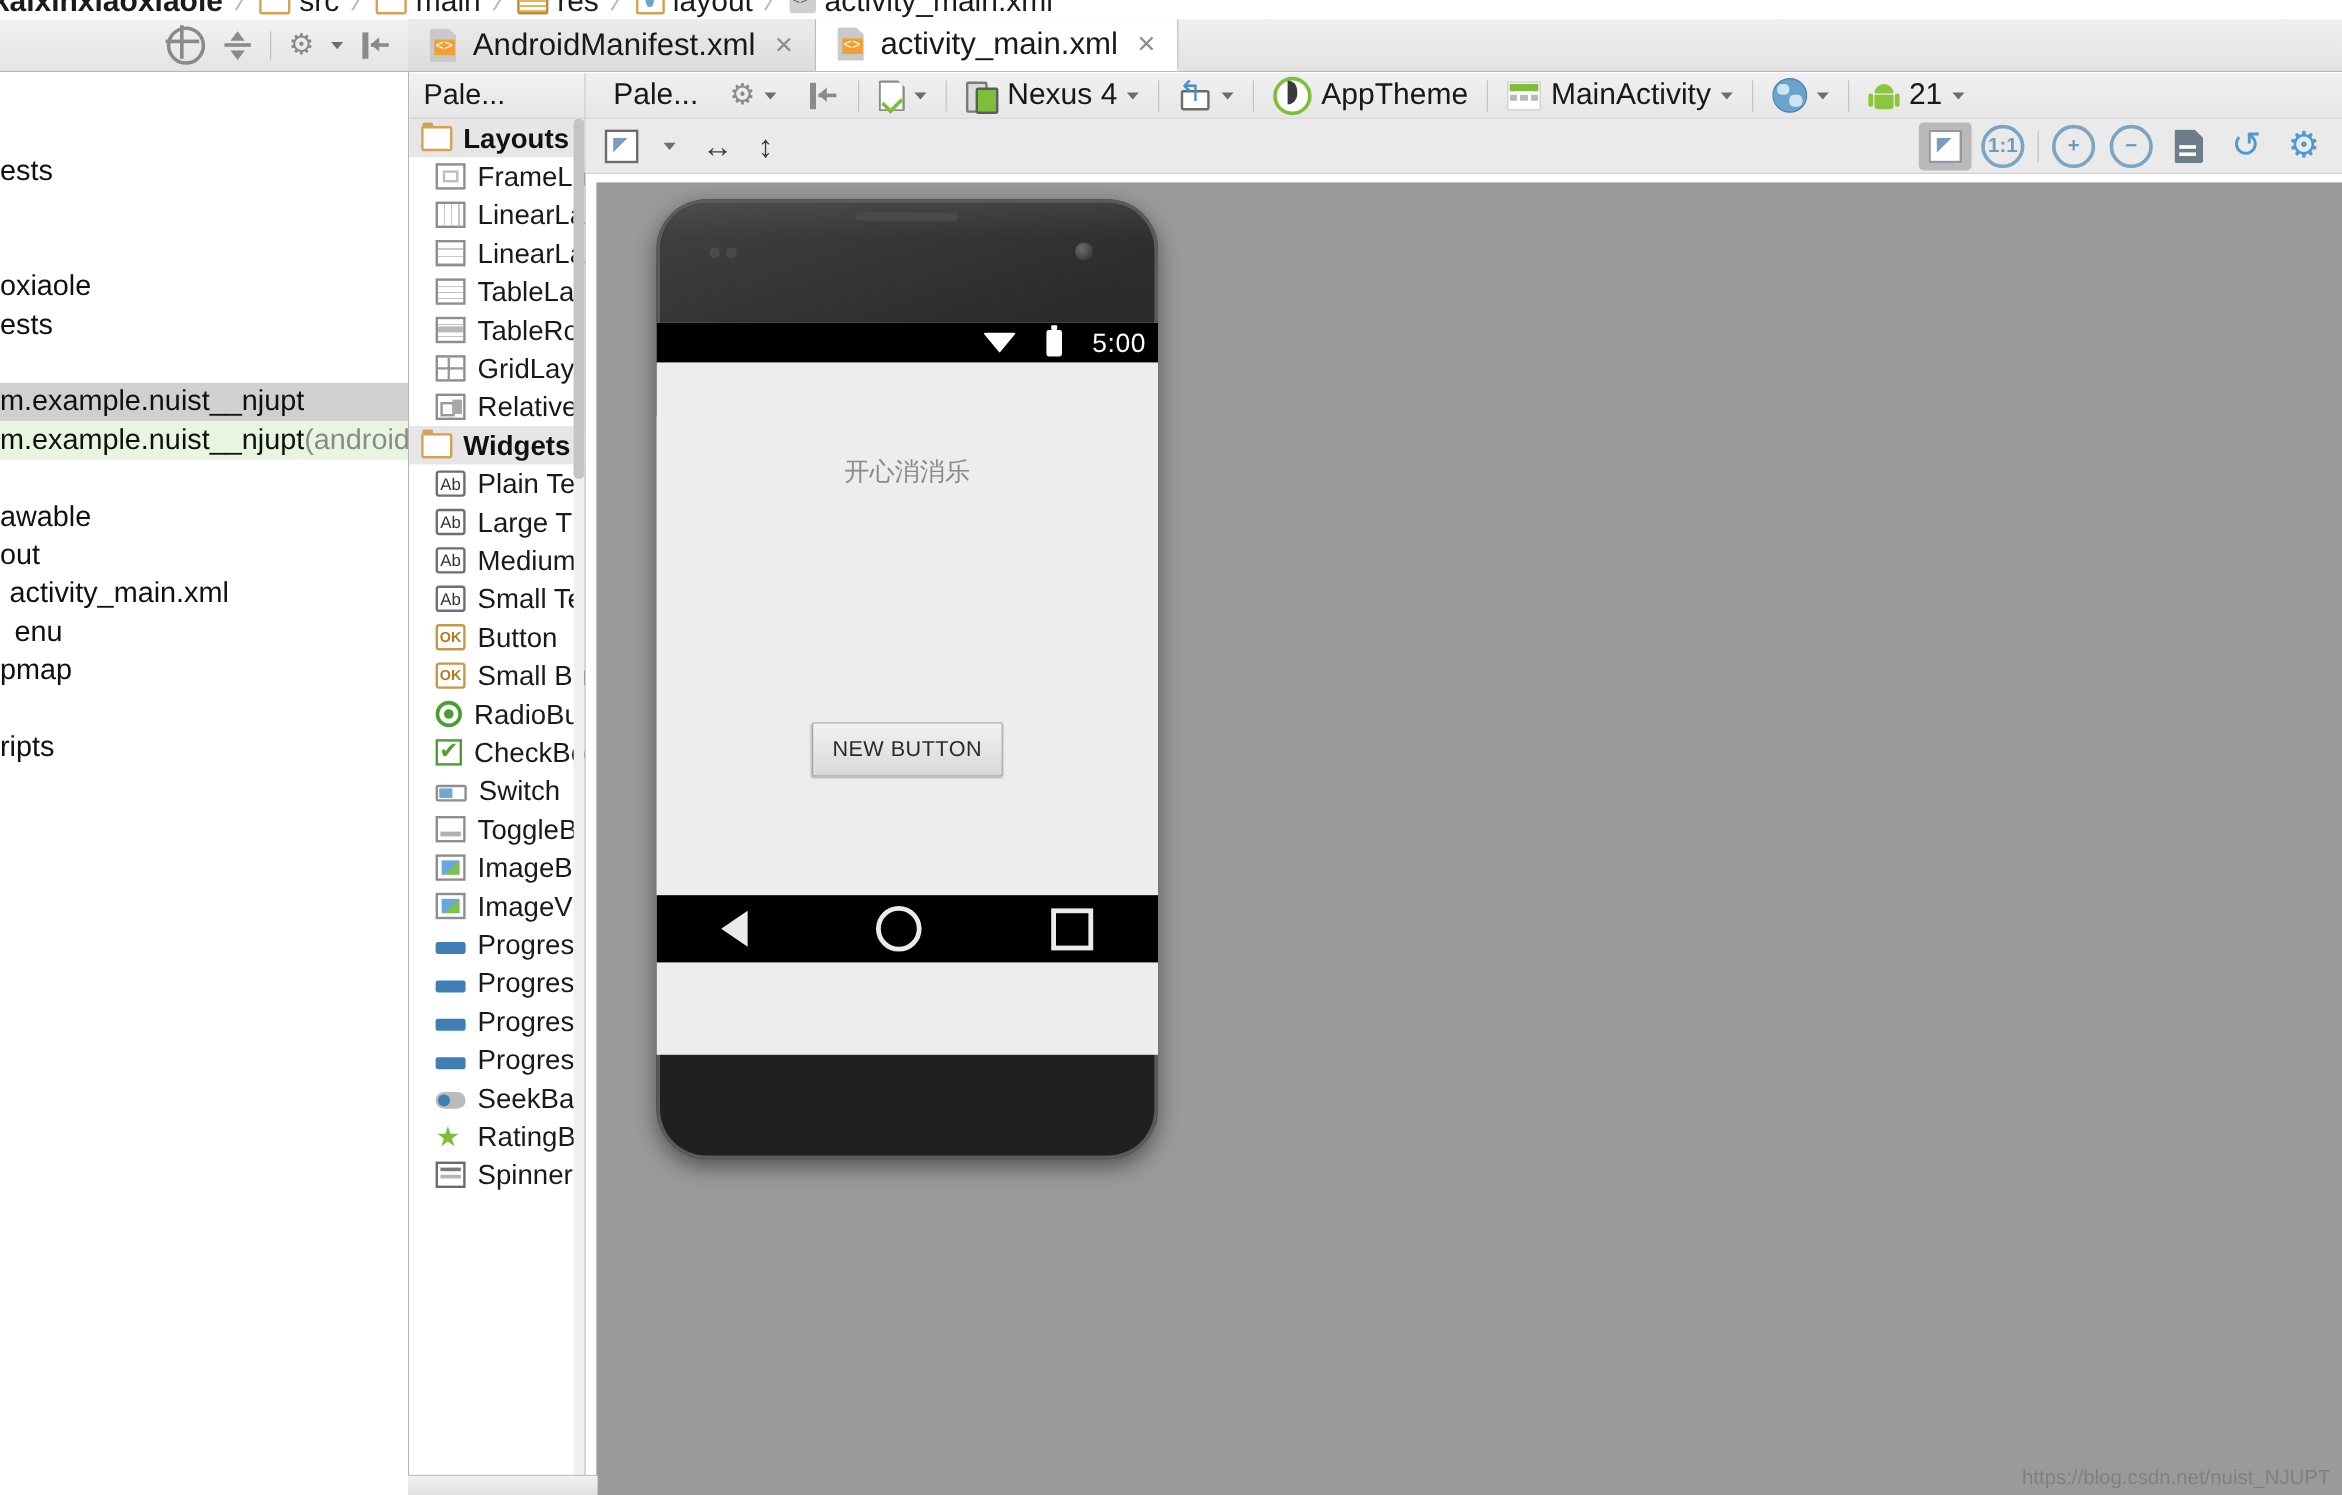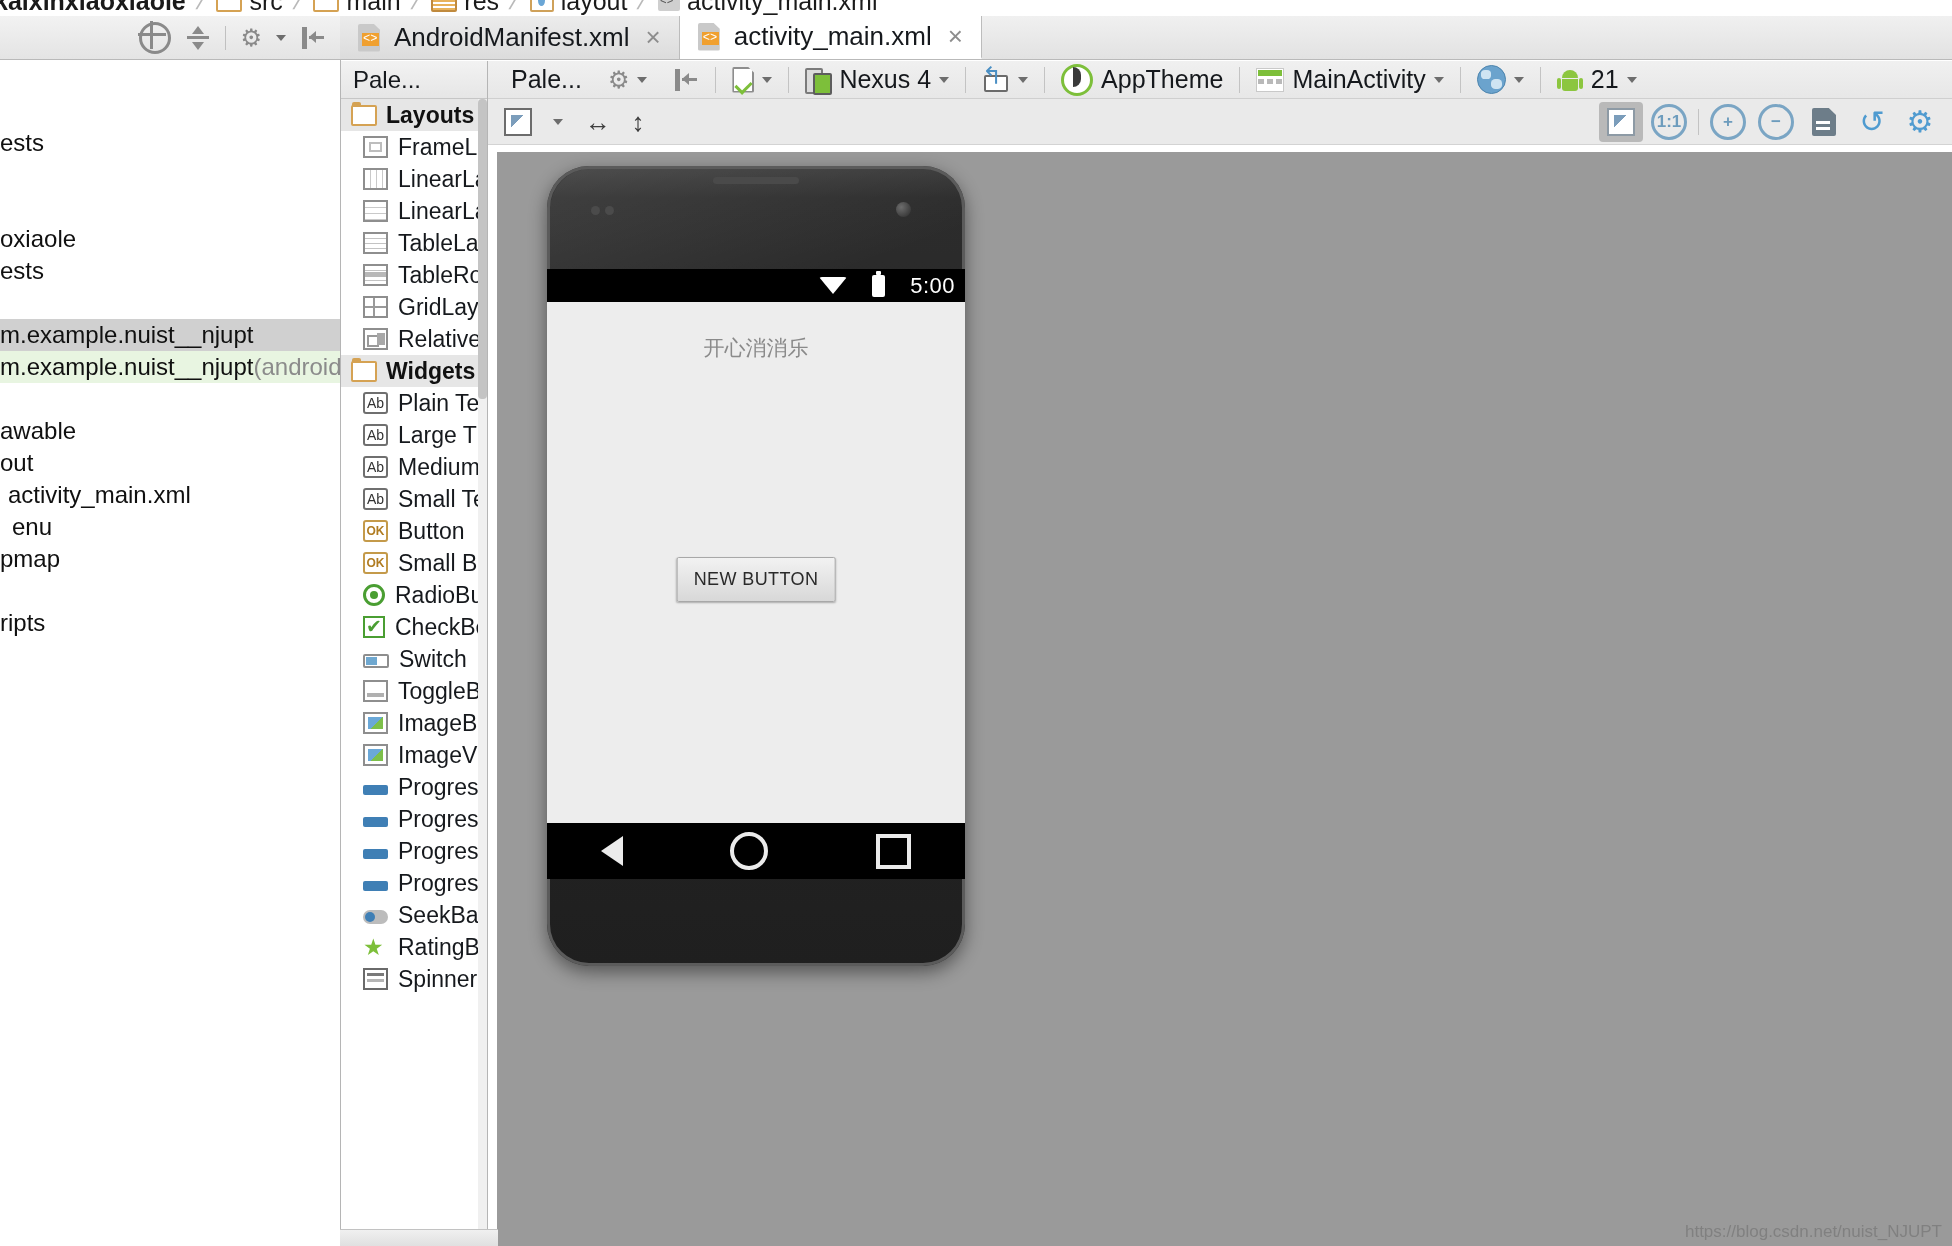--- a/index.html
+++ b/index.html
@@ -250,21 +250,21 @@
   .sensor{position:absolute;left:44px;top:40px;width:9px;height:9px;border-radius:50%;background:#4b4b4b;
     box-shadow:14px 0 0 #4b4b4b;}
   .screen{position:absolute;left:0;top:103px;width:418px;height:610px;background:#ededed;}
   .statusbar{height:33px;background:#000;display:flex;align-items:center;justify-content:flex-end;
     gap:25px;padding-right:10px;box-sizing:border-box;}
   .sb-wifi{width:0;height:0;border-left:14px solid transparent;border-right:14px solid transparent;
     border-top:17px solid #fff;border-radius:3px;}
   .sb-bat{width:13px;height:22px;background:#fff;border-radius:2px;position:relative;}
   .sb-bat:before{content:"";position:absolute;left:4px;top:-4px;width:5px;height:4px;background:#fff;border-radius:1px;}
   .sb-time{color:#fff;font-size:22px;letter-spacing:.5px;}
-  .appbody{position:relative;height:577px;background:#ededed;}
+  .appbody{position:relative;height:455px;background:#ededed;margin-top:45px;}
   .hello{position:absolute;left:0;right:0;top:32px;text-align:center;font-size:21px;color:#8a8a8a;
     font-family:"DejaVu Sans","Liberation Sans",sans-serif;}
   .newbtn{position:absolute;left:50%;top:255px;transform:translateX(-50%);
     min-width:108px;padding:11px 16px;text-align:center;
     background:linear-gradient(to bottom,#f2f2f2,#d8d8d8);
     border:1px solid #a8a8a8;border-radius:2px;box-shadow:0 1px 2px rgba(0,0,0,.28);
     font-size:18px;color:#2a2a2a;letter-spacing:.4px;}
   .navbar{position:absolute;left:0;bottom:0;width:418px;height:56px;background:#000;
     display:flex;align-items:center;justify-content:space-around;}
   .nav-back{width:0;height:0;border-top:15px solid transparent;border-bottom:15px solid transparent;

